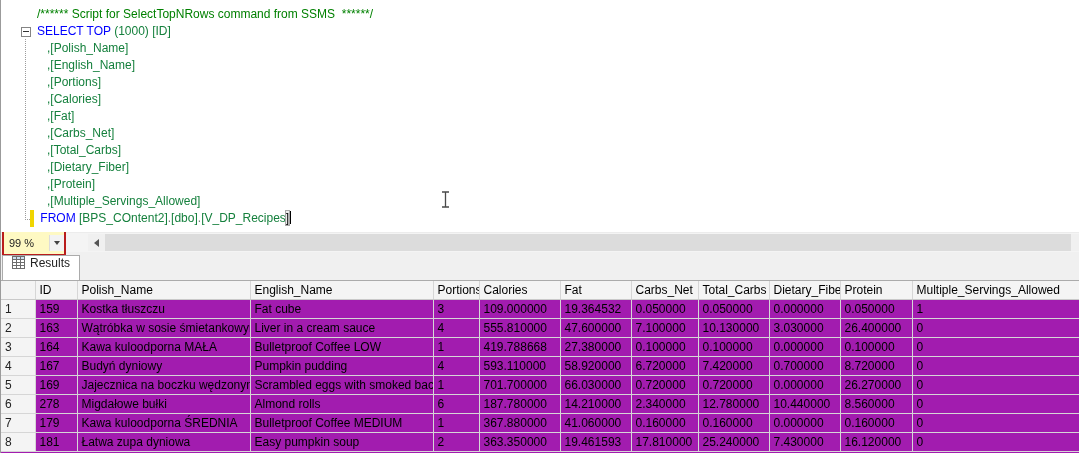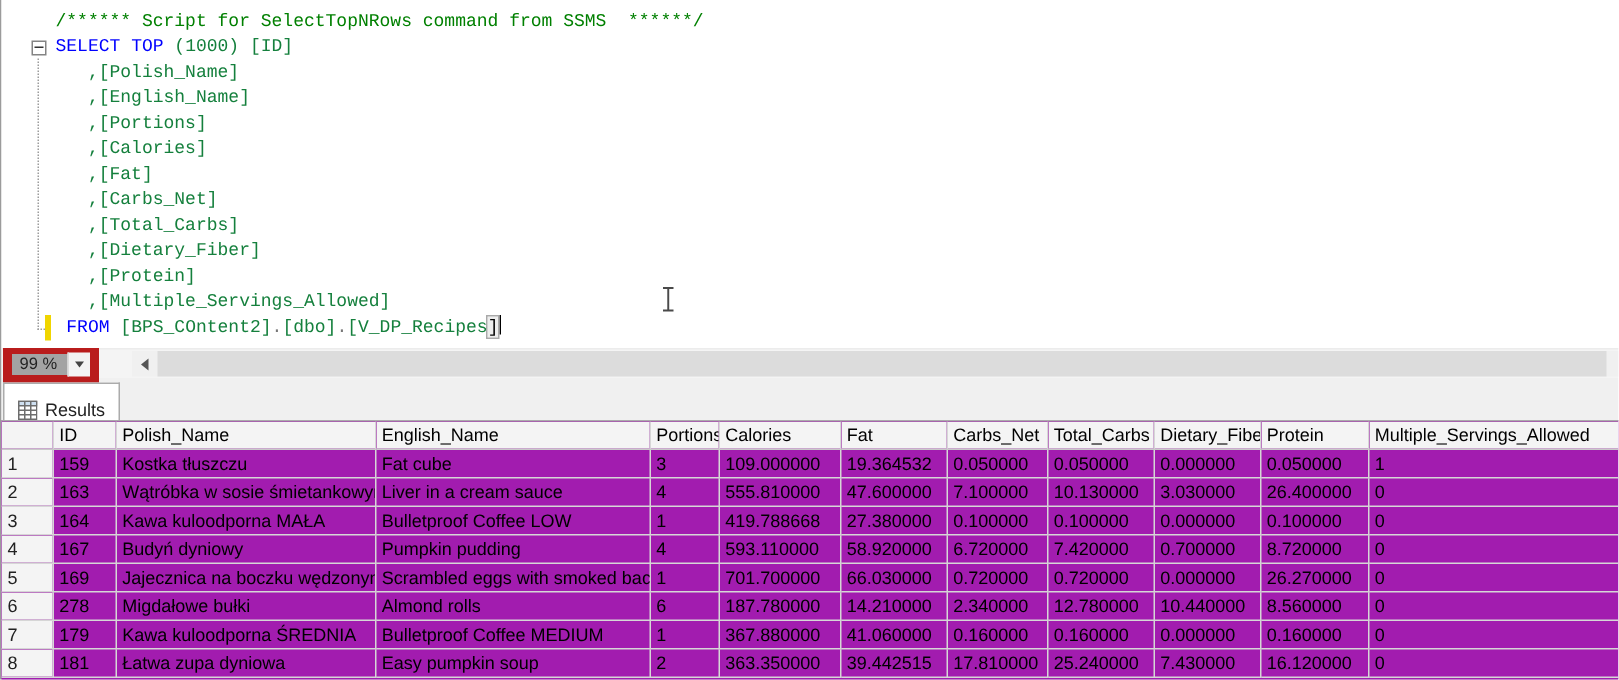--- a/index.html
+++ b/index.html
@@ -1,49 +1,49 @@
 <!DOCTYPE html>
 <html style="--keyword: #0000ff; --comment: #008000; --change-bar: #f0d500;"><head>
 <meta charset="utf-8">
 <style>
   html,body{margin:0;padding:0}
   body{width:1079px;height:453px;overflow:hidden;background:#fff;font-family:"Liberation Sans",sans-serif}
   .window{position:relative;width:1079px;height:453px;box-sizing:border-box;border-left:1px solid #9b9b9b;border-bottom:1px solid #9b9b9b;background:#fff}
 
   
   .editor{position:relative;height:232px;background:#fff;overflow:hidden}
-  .code{position:absolute;left:36px;top:6px;font-family:Liberation Mono, monospace;font-size:12px;line-height:17px;white-space:pre;color:#000}
+  .code{position:absolute;left:36px;top:6px;font-family:Liberation Sans, sans-serif;font-size:12px;line-height:17px;white-space:pre;color:#000}
   .code-line{height:17px}
   .tok-keyword{color:var(--keyword,#0000ff)}
   .tok-comment{color:var(--comment,#008000)}
   .tok-operator{color:#777}
   .tok-plain{color:#15803d}
   .tok-bracket{outline:1px solid #a9a9a9;background:#ededed}
   .caret{display:inline-block;width:1px;height:13px;background:#000;vertical-align:-2px;margin-left:1px}
   .fold-box{position:absolute;left:20px;top:27px;width:10px;height:10px;box-sizing:border-box;border:1px solid #848484;background:#fff}
   .fold-minus{display:block;margin:3px auto 0;width:6px;height:1px;background:#333}
   .fold-guide{position:absolute;left:24px;top:39px;width:6px;height:180px;border-left:1px dotted #9c9c9c;border-bottom:1px dotted #9c9c9c}
   .change-bar{position:absolute;left:29px;top:210px;width:4px;height:17px;background:var(--change-bar,#f0d500)}
   .ibeam{position:absolute;left:440px;top:191px}
 
   
   .statusbar{height:20px;display:flex;align-items:center;background:#f4f4f4;border-top:1px solid #ececec;padding-left:1px;box-sizing:border-box}
-  .zoom-combo{width:64px;height:26px;box-sizing:border-box;background:#a3a3a3;border:6px solid #b91c1c;display:flex;align-items:center;font-size:11px;color:#222}
+  .zoom-combo{width:64px;height:26px;box-sizing:border-box;background:#fef9c3;border:2px solid #b91c1c;display:flex;align-items:center;font-size:11px;color:#222}
   .zoom-text{padding-left:5px}
   .zoom-arrow{margin-left:auto;width:14px;height:16px;display:flex;align-items:center;justify-content:center;background:#f3f3f3;border-left:1px solid #dcdcdc}
   .tri-down{width:0;height:0;border-left:3.5px solid transparent;border-right:3.5px solid transparent;border-top:4px solid #444}
   .hscroll{flex:1;display:flex;align-items:center;height:17px;margin-left:22px}
   .hscroll-btn{width:17px;height:17px;background:#f0f0f0;display:flex;align-items:center;justify-content:center}
   .tri-left{width:0;height:0;border-top:4px solid transparent;border-bottom:4px solid transparent;border-right:5px solid #555}
   .hscroll-track{flex:1;height:17px;background:#f0f0f0;position:relative}
   .hscroll-thumb{position:absolute;left:0;top:0;bottom:0;right:8px;background:#dcdcdc}
 
   
   .tabstrip{height:28px;background:#f0f0f0;display:flex;align-items:flex-end;padding-left:1px;box-sizing:border-box}
-  .tab{display:flex;align-items:flex-end;gap:5px;height:22px;padding:0 9px;font-size:12px;color:#222;background:linear-gradient(#f9f9f9,#e3e3e3);border:1px solid #ababab;border-bottom:none;position:relative;cursor:default}
+  .tab{display:flex;align-items:flex-start;gap:5px;height:22px;padding:0 9px;font-size:12px;color:#222;background:linear-gradient(#f9f9f9,#e3e3e3);border:1px solid #ababab;border-bottom:none;position:relative;cursor:default}
   .tab.active{background:#fff;height:24px;z-index:1}
   .grid-wrap{height:173px;background:#a21caf;border-top:1px solid #ababab;overflow:hidden}
   table{border-collapse:collapse;table-layout:fixed;width:1078px;font-size:12px}
   th,td{border-right:1px solid #d6d6d6;border-bottom:1px solid #d6d6d6;padding:0 4px;text-align:left;font-weight:normal;white-space:nowrap;overflow:hidden;height:18px;box-sizing:border-box;color:#000}
   thead th{background:#f4f4f4;border-bottom:1px solid #c9c9c9}
   .rowhead{background:#f4f4f4;color:#222}
   tbody th,tbody td{height:19px}
 </style>
 </head>
 <body>
@@ -224,21 +224,21 @@
               <td>0.160000</td>
               <td>0</td>
             </tr>
             <tr>
               <th class="rowhead">8</th>
               <td>181</td>
               <td>Łatwa zupa dyniowa</td>
               <td>Easy pumpkin soup</td>
               <td>2</td>
               <td>363.350000</td>
-              <td>39.442515</td>
+              <td>19.461593</td>
               <td>17.810000</td>
               <td>25.240000</td>
               <td>7.430000</td>
               <td>16.120000</td>
               <td>0</td>
             </tr>
           </tbody>
       </table>
     </div>
   </div>

